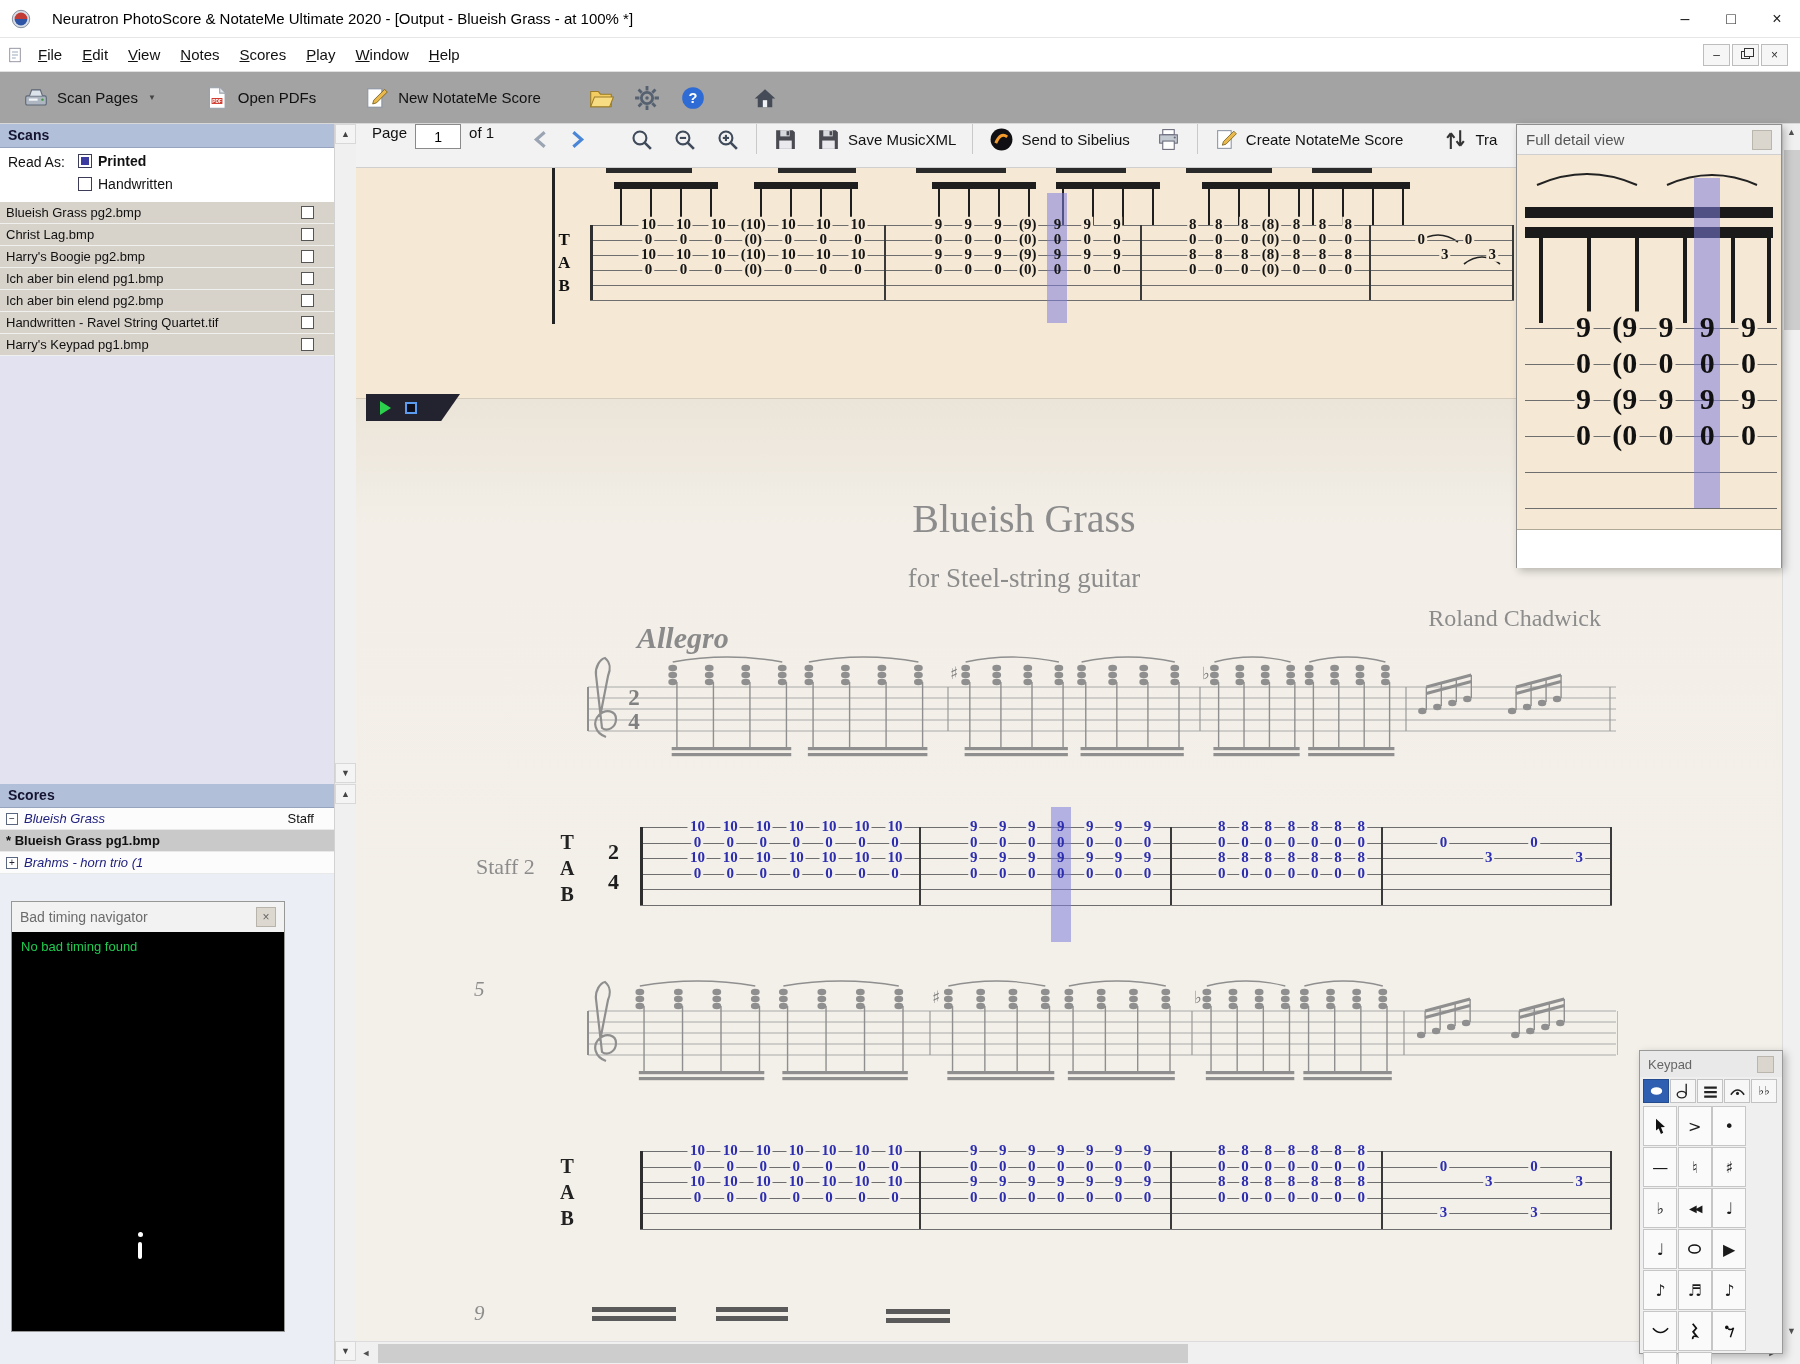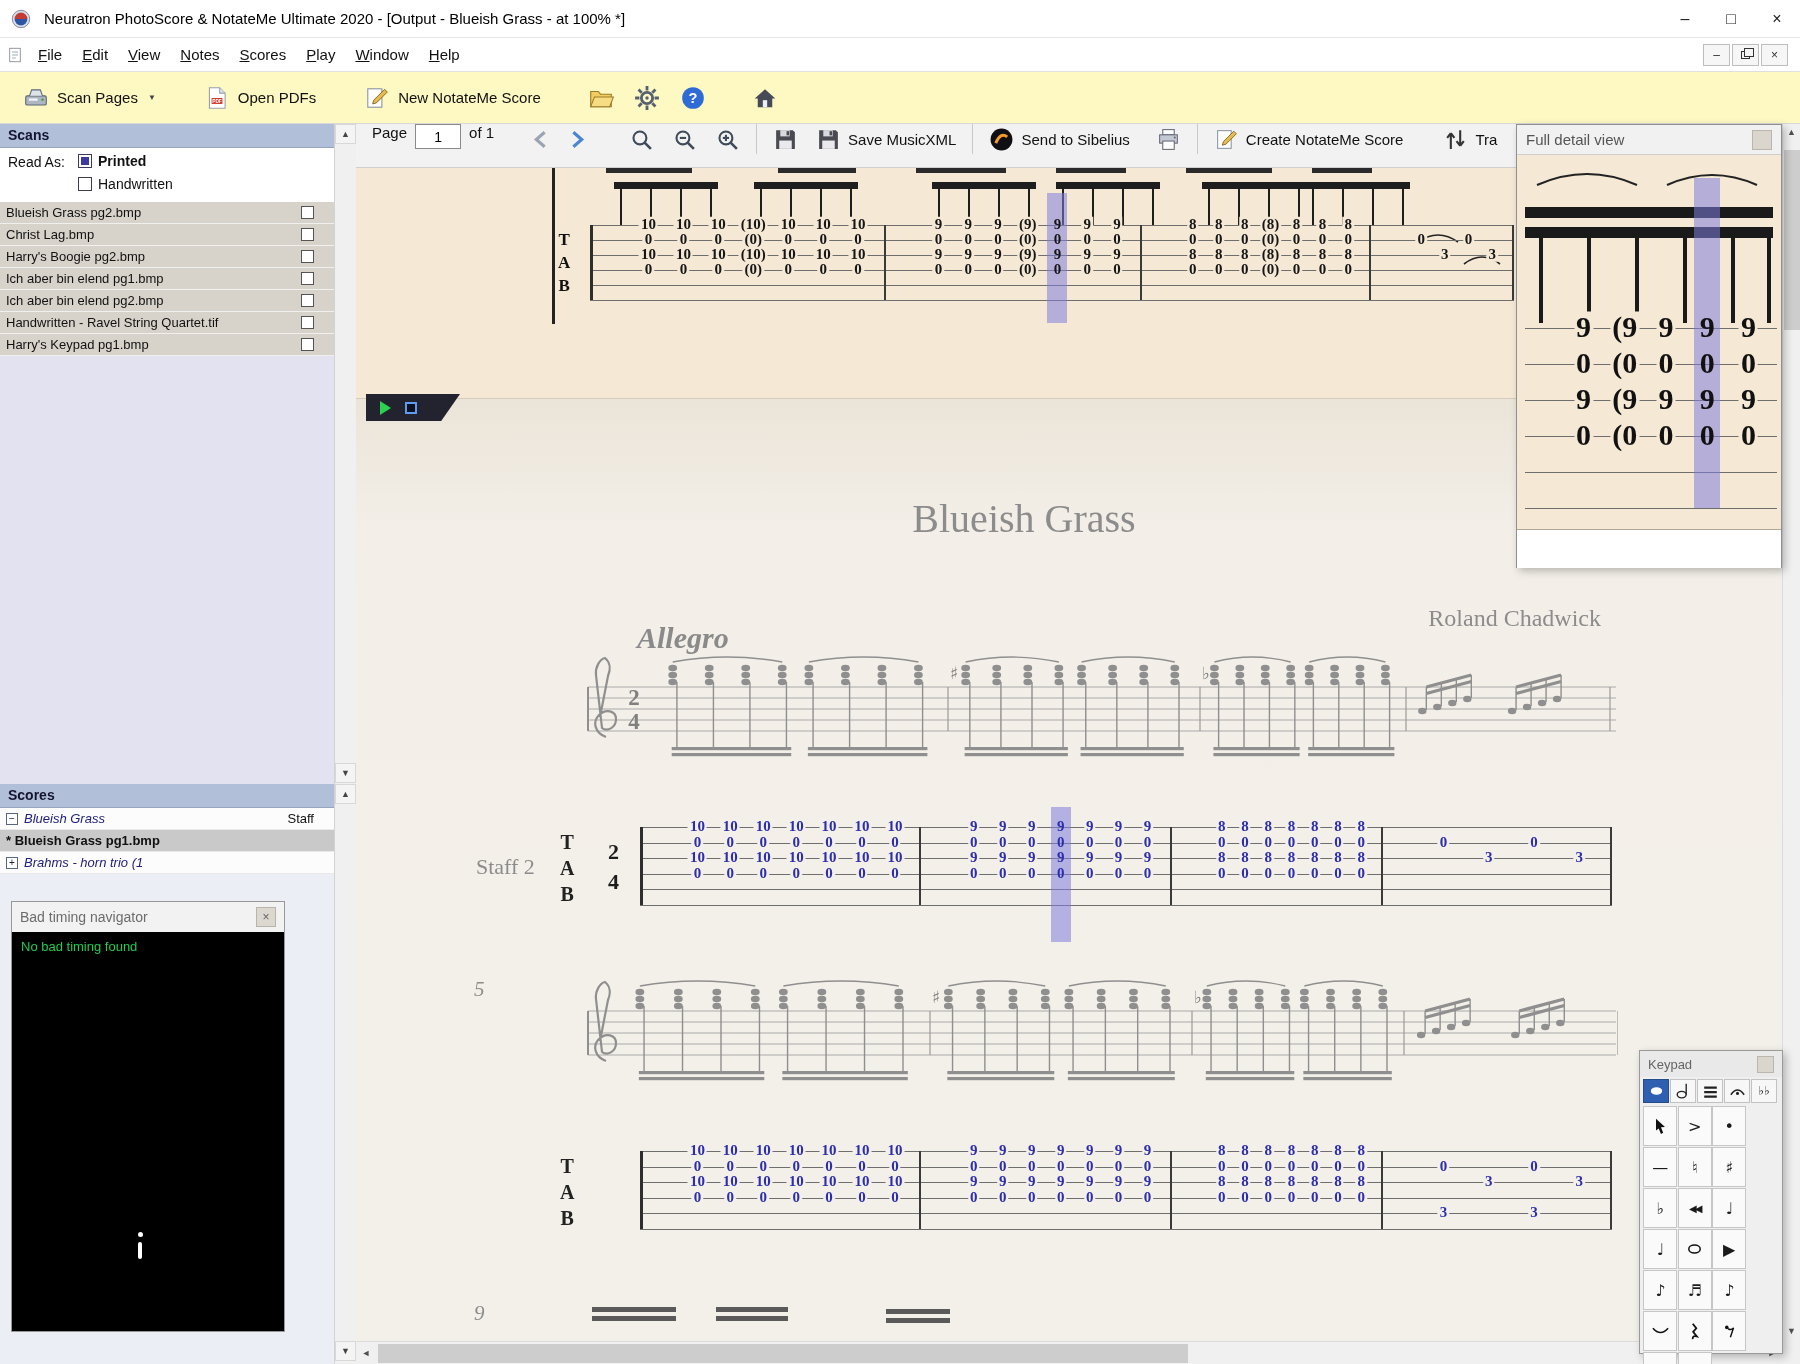--- a/index.html
+++ b/index.html
@@ -3,35 +3,35 @@
 <meta charset="utf-8">
 <style>
 *{margin:0;padding:0;box-sizing:border-box;}
 html,body{width:1800px;height:1364px;}
 body{position:relative;font-family:"Liberation Sans",sans-serif;font-size:14px;color:#111;background:#fff;overflow:hidden;}
 svg{display:block;}
 
 
 #titlebar{position:absolute;left:0;top:0;width:1800px;height:38px;background:#fff;border-bottom:1px solid #e6e6e6;display:flex;align-items:center;padding-left:10px;}
 #titlebar .t-icon svg{width:22px;height:22px;}
-#titlebar .t-title{margin-left:12px;font-size:15px;color:#000;flex:1;white-space:nowrap;overflow:hidden;}
+#titlebar .t-title{margin-left:20px;font-size:15px;color:#000;flex:1;white-space:nowrap;overflow:hidden;}
 .win-btn{width:46px;height:37px;display:flex;align-items:center;justify-content:center;font-size:16px;color:#222;}
 
 
 #menubar{position:absolute;left:0;top:38px;width:1800px;height:34px;background:#fff;border-bottom:1px solid #e0e0e0;display:flex;align-items:center;padding:0 6px;}
 #menubar .mdi-doc svg{width:18px;height:18px;margin-right:4px;}
 .menu-item{display:inline-block;padding:5px 10px;font-size:15px;}
 .menu-item::first-letter{text-decoration:underline;}
 #mdi-controls{margin-left:auto;display:flex;align-items:center;padding-right:6px;}
 .mdi-btn{width:27px;height:22px;border:1px solid #bdbdbd;background:#f6f6f6;display:flex;align-items:center;justify-content:center;font-size:12px;color:#333;margin-left:2px;}
 .restore-glyph{width:9px;height:8px;border:1px solid #333;position:relative;background:#f6f6f6;}
 .restore-glyph::before{content:'';position:absolute;left:2px;top:-4px;width:8px;height:7px;border:1px solid #333;background:#f6f6f6;}
 
 
-#toolbar{position:absolute;left:0;top:72px;width:1800px;height:52px;background:#fef9c3;border-bottom:1px solid #d8d8d8;display:flex;align-items:center;padding-left:14px;gap:4px;}
+#toolbar{position:absolute;left:0;top:72px;width:1800px;height:52px;background:#a3a3a3;border-bottom:1px solid #d8d8d8;display:flex;align-items:center;padding-left:14px;gap:4px;}
 .tb-btn{display:flex;align-items:center;gap:8px;padding:6px 9px;font-size:15px;white-space:nowrap;}
 .tb-btn svg{width:26px;height:26px;}
 .tb-caret{font-size:8px;color:#444;margin-left:2px;}
 .tb-gap{width:22px;}
 .tb-iconbtn{padding:6px 8px;}
 
 
 #sidebar{position:absolute;left:0;top:124px;width:356px;height:1240px;background:#e2e2f0;border-right:1px solid #b9b9c6;}
 .panel-header{position:absolute;left:0;width:334px;height:24px;background:#b2bfd8;border-bottom:1px solid #96a4c0;color:#141430;font-weight:bold;font-size:14px;line-height:23px;padding-left:8px;}
 #readas{position:absolute;left:0;top:24px;width:334px;height:54px;background:#fff;font-size:14px;}
@@ -634,20 +634,21 @@
       </div>
   </div>
 
   <div id="playbar">
     <span id="play-icon"></span>
     <span id="stop-icon"></span>
   </div>
 
   <div id="output-view">
     <div id="sc-title" class="sc-serif">Blueish Grass</div>
+    <div id="sc-subtitle" class="sc-serif">for Steel-string guitar</div>
     <div id="sc-composer" class="sc-serif">Roland Chadwick</div>
     <div id="sc-tempo" class="sc-serif">Allegro</div>
 
     <svg id="sys1" class="sysvg" style="left:192px;top:248px;" width="1070" height="130">
         <line x1="40" y1="40" x2="1068" y2="40" stroke="#aaa" stroke-width="1"></line>
         <line x1="40" y1="51" x2="1068" y2="51" stroke="#aaa" stroke-width="1"></line>
         <line x1="40" y1="62" x2="1068" y2="62" stroke="#aaa" stroke-width="1"></line>
         <line x1="40" y1="73" x2="1068" y2="73" stroke="#aaa" stroke-width="1"></line>
         <line x1="40" y1="84" x2="1068" y2="84" stroke="#aaa" stroke-width="1"></line>
         <line x1="40" y1="40" x2="40" y2="84" stroke="#8f8f8f" stroke-width="2"></line>

